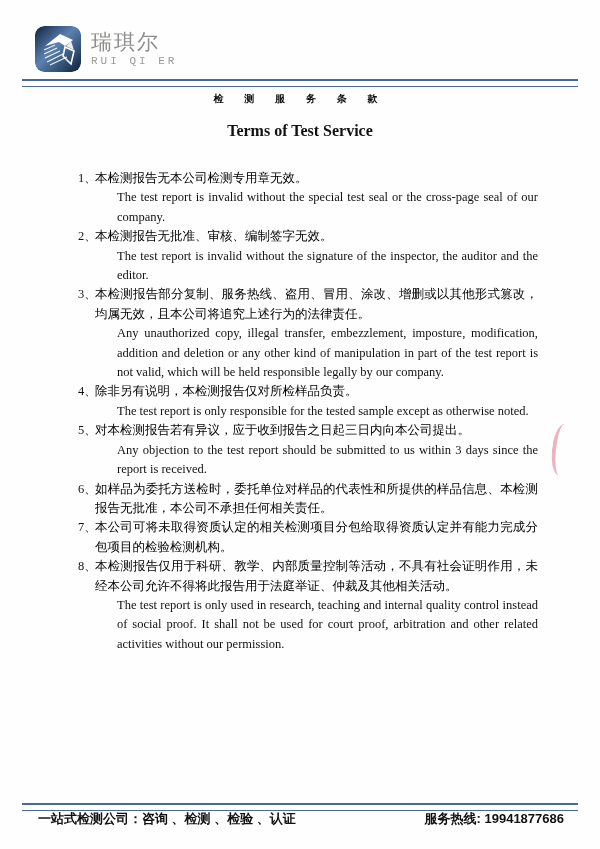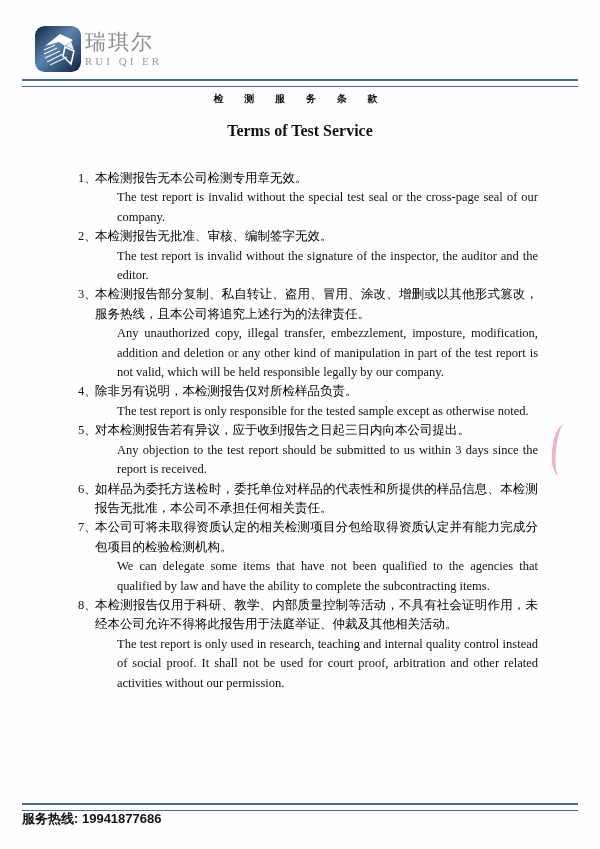--- a/index.html
+++ b/index.html
@@ -7,29 +7,29 @@
     width:600px; height:849px;
     background:#ffffff;
     font-family:"Liberation Serif", serif;
     color:#1a1a1a;
     position:relative;
     overflow:hidden;
   }
   .page { position:absolute; inset:0; background:#fefefe; }
 
   
-  .header { position:absolute; top:26px; left:35px; display:flex; align-items:center; gap:4px; }
+  .header { position:absolute; top:26px; left:35px; display:flex; align-items:center; gap:10px; }
   .logo-icon { width:46px; height:46px; border-radius:9px; display:block; }
   .logo-text { display:flex; flex-direction:column; line-height:1; }
   .logo-zh {
     font-family:"Liberation Sans", sans-serif;
     font-size:21px; color:#8d8d8b; letter-spacing:2px; font-weight:400;
   }
   .logo-en {
-    font-family:Liberation Serif, serif;
+    font-family:Liberation Mono, monospace;
     font-size:11px; color:#9a9a98; letter-spacing:3px; margin-top:4px;
   }
   .rule-double {
     position:absolute; left:22px; right:22px; height:5px;
     border-top:2px solid #47699b; border-bottom:1px solid #47699b;
   }
   .rule-header { top:79px; }
   .rule-footer { top:803px; }
 
   
@@ -122,21 +122,21 @@
     </div>
 
     <div class="term">
       <span class="num">2、</span>
       <div class="zh">本检测报告无批准、审核、编制签字无效。</div>
       <div class="en">The test report is invalid without the signature of the inspector, the auditor and the editor.</div>
     </div>
 
     <div class="term">
       <span class="num">3、</span>
-      <div class="zh">本检测报告部分复制、私自转让、盗用、冒用、涂改、增删或以其他形式篡改，服务热线，且本公司将追究上述行为的法律责任。</div>
+      <div class="zh">本检测报告部分复制、服务热线、盗用、冒用、涂改、增删或以其他形式篡改，均属无效，且本公司将追究上述行为的法律责任。</div>
       <div class="en">Any unauthorized copy, illegal transfer, embezzlement, imposture, modification, addition and deletion or any other kind of manipulation in part of the test report is not valid, which will be held responsible legally by our company.</div>
     </div>
 
     <div class="term">
       <span class="num">4、</span>
       <div class="zh">除非另有说明，本检测报告仅对所检样品负责。</div>
       <div class="en">The test report is only responsible for the tested sample except as otherwise noted.</div>
     </div>
 
     <div class="term">
@@ -146,30 +146,30 @@
     </div>
 
     <div class="term">
       <span class="num">6、</span>
       <div class="zh">如样品为委托方送检时，委托单位对样品的代表性和所提供的样品信息、本检测报告无批准，本公司不承担任何相关责任。</div>
     </div>
 
     <div class="term">
       <span class="num">7、</span>
       <div class="zh">本公司可将未取得资质认定的相关检测项目分包给取得资质认定并有能力完成分包项目的检验检测机构。</div>
-      <div class="en">We can delegate some items that have not been qualified to the agencies that qualified by law and have the ability to complete the subcontracting items.</div>
     </div>
 
     <div class="term">
       <span class="num">8、</span>
       <div class="zh">本检测报告仅用于科研、教学、内部质量控制等活动，不具有社会证明作用，未经本公司允许不得将此报告用于法庭举证、仲裁及其他相关活动。</div>
       <div class="en">The test report is only used in research, teaching and internal quality control instead of social proof. It shall not be used for court proof, arbitration and other related activities without our permission.</div>
     </div>
   </div>
 
   <div class="stamp-mark"></div>
 
   <div class="rule-double rule-footer"></div>
   <div class="footer-bar">
+    <span class="footer-left">一站式检测公司：咨询 、检测 、检验 、认证</span>
     <span class="footer-right">服务热线: 19941877686</span>
   </div>
 
 </div>
 
 </body></html>

